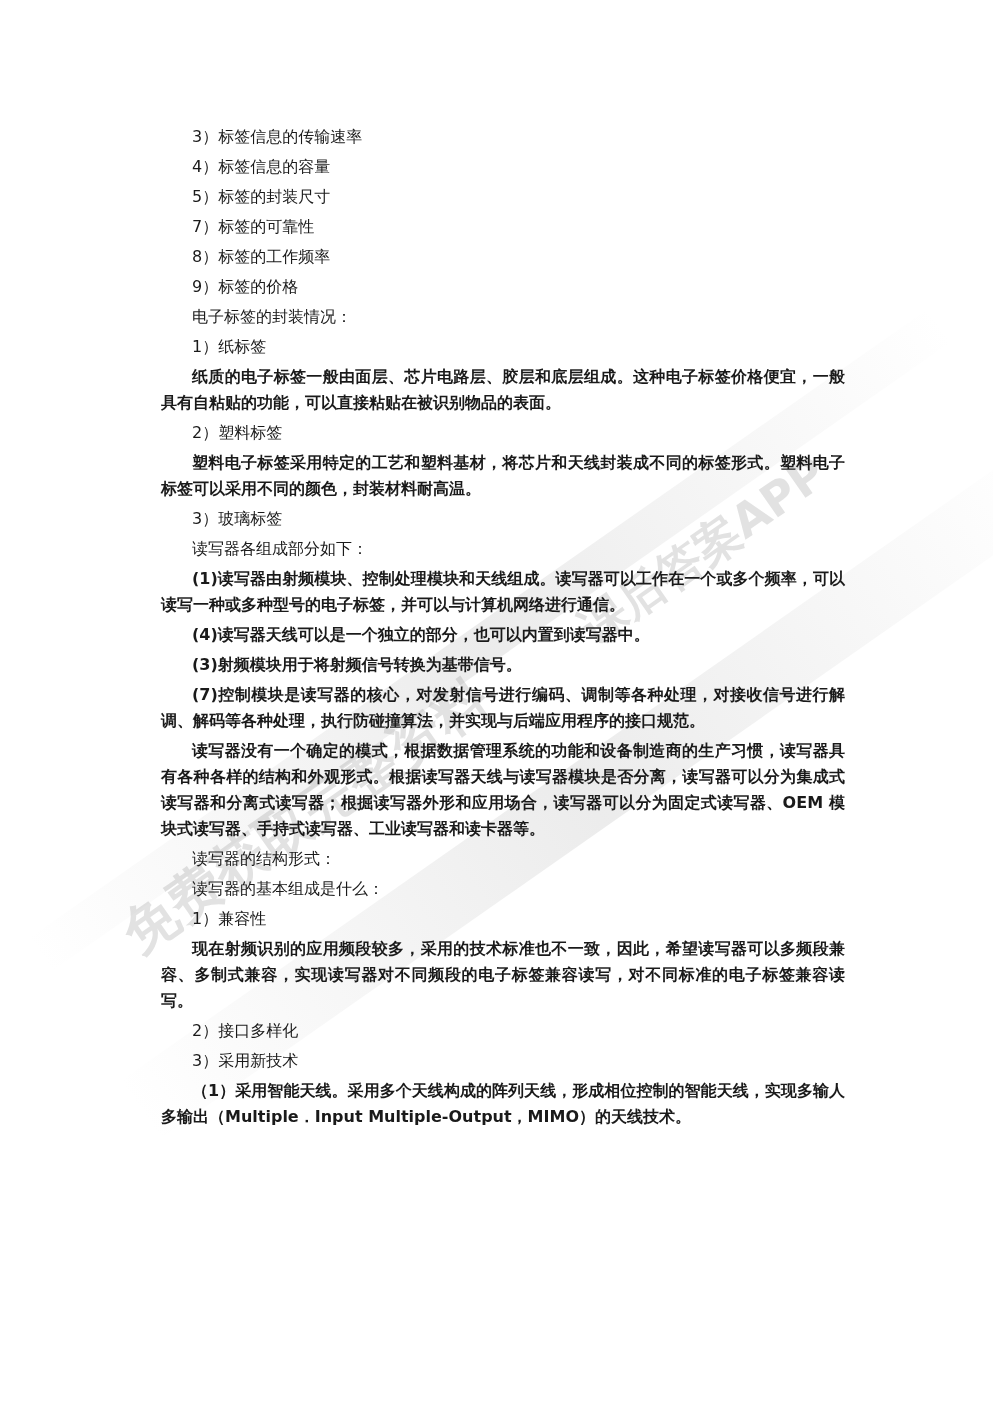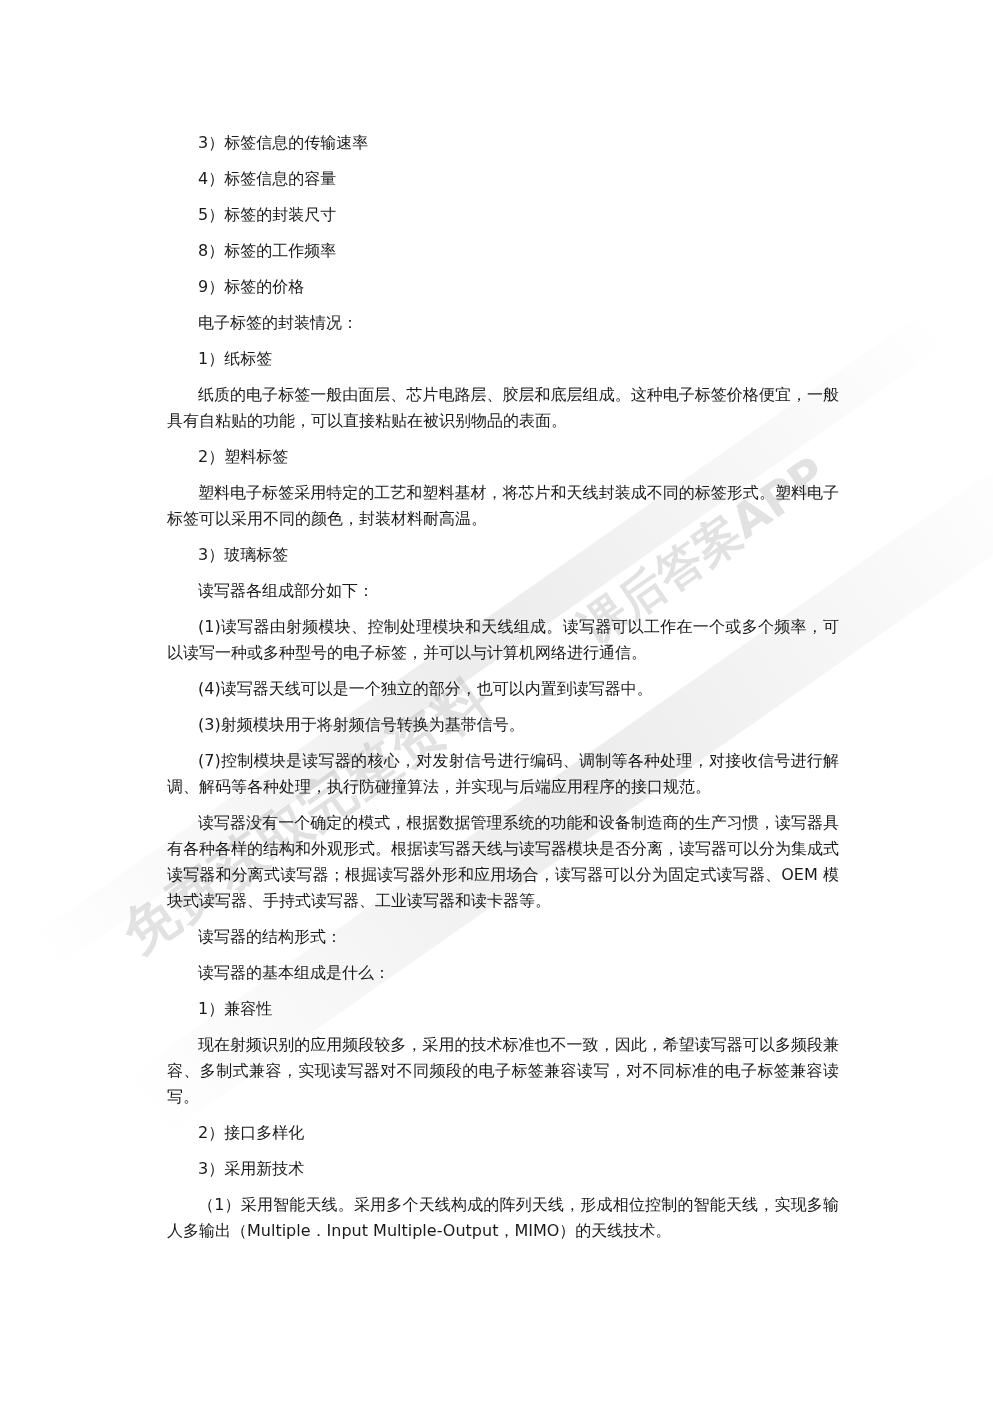--- a/index.html
+++ b/index.html
@@ -1,40 +1,41 @@
 <!DOCTYPE html>
 <html><head>
 <meta charset="utf-8">
 <style>
   html, body { margin: 0; padding: 0; background: #ffffff; }
   body { width: 993px; height: 1404px; position: relative; overflow: hidden;
          font-family: "DejaVu Sans", "Liberation Sans", sans-serif; color: #1a1a1a; }
   .page { position: absolute; left: 157px; top: 120px; width: 692px; font-size: 16px; line-height: 26px; }
-  .line { margin: 10px; padding: 0; white-space: normal; text-align: justify; }
-  .indent { text-indent: 31px; }
+  .line { margin: 4px; padding: 0; white-space: normal; text-align: justify; }
+  .indent { text-indent: 31px; font-weight: bold; }
   .list { padding-left: 31px; }
   .q { text-indent: 0; }
   .watermark { position: absolute; left: 0; top: 0; width: 993px; height: 1404px; pointer-events: none; overflow: hidden; }
   .wm-band { position: absolute; background: linear-gradient(90deg, rgba(200,200,200,0) 0%, rgba(200,200,200,0.35) 50%, rgba(200,200,200,0) 100%); transform: rotate(-35deg); }
   .wm-text { position: absolute; color: rgba(150,150,150,0.28); font-weight: bold; transform: rotate(-35deg); white-space: nowrap; }
 </style>
 </head>
 <body>
 
 <div class="watermark">
   <div class="wm-band" style="left:40px; top:760px; width:1100px; height:70px;"></div>
   <div class="wm-band" style="left:-60px; top:620px; width:1100px; height:40px;"></div>
   <div class="wm-text" style="left:90px; top:780px; font-size:54px;">免费获取完整资料</div>
   <div class="wm-text" style="left:560px; top:520px; font-size:46px;">课后答案APP</div>
 </div>
 
 <div class="page" id="doc">
     <p class="line list">3）标签信息的传输速率</p>
     <p class="line list">4）标签信息的容量</p>
     <p class="line list">5）标签的封装尺寸</p>
+    <p class="line list">7）标签的可靠性</p>
     <p class="line list">8）标签的工作频率</p>
     <p class="line list">9）标签的价格</p>
     <p class="line list">电子标签的封装情况：</p>
     <p class="line list">1）纸标签</p>
     <p class="line indent">纸质的电子标签一般由面层、芯片电路层、胶层和底层组成。这种电子标签价格便宜，一般具有自粘贴的功能，可以直接粘贴在被识别物品的表面。</p>
     <p class="line list">2）塑料标签</p>
     <p class="line indent">塑料电子标签采用特定的工艺和塑料基材，将芯片和天线封装成不同的标签形式。塑料电子标签可以采用不同的颜色，封装材料耐高温。</p>
     <p class="line list">3）玻璃标签</p>
     <p class="line list">读写器各组成部分如下：</p>
     <p class="line indent">(1)读写器由射频模块、控制处理模块和天线组成。读写器可以工作在一个或多个频率，可以读写一种或多种型号的电子标签，并可以与计算机网络进行通信。</p>

